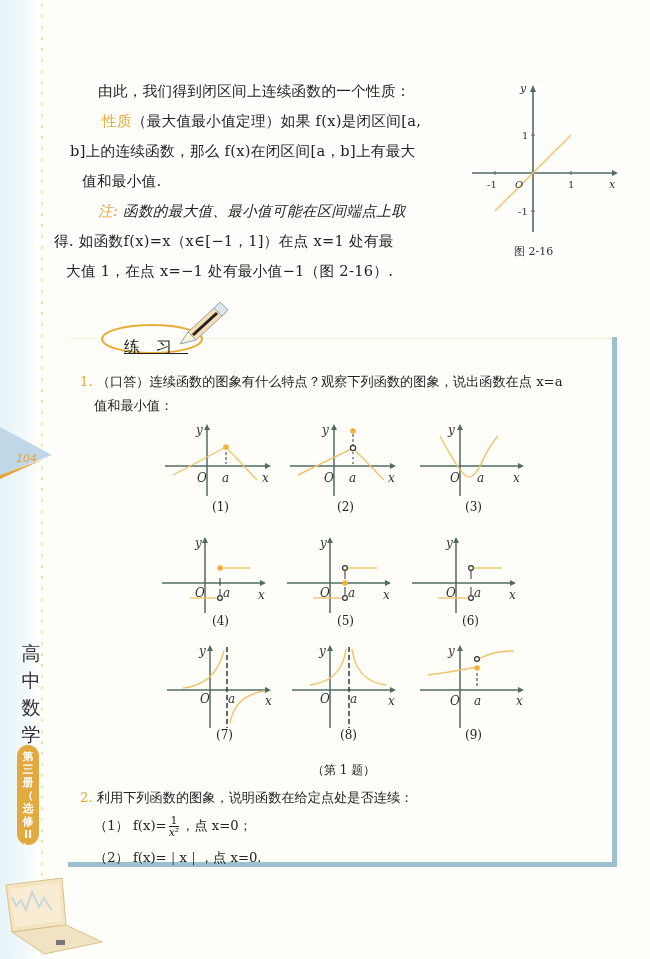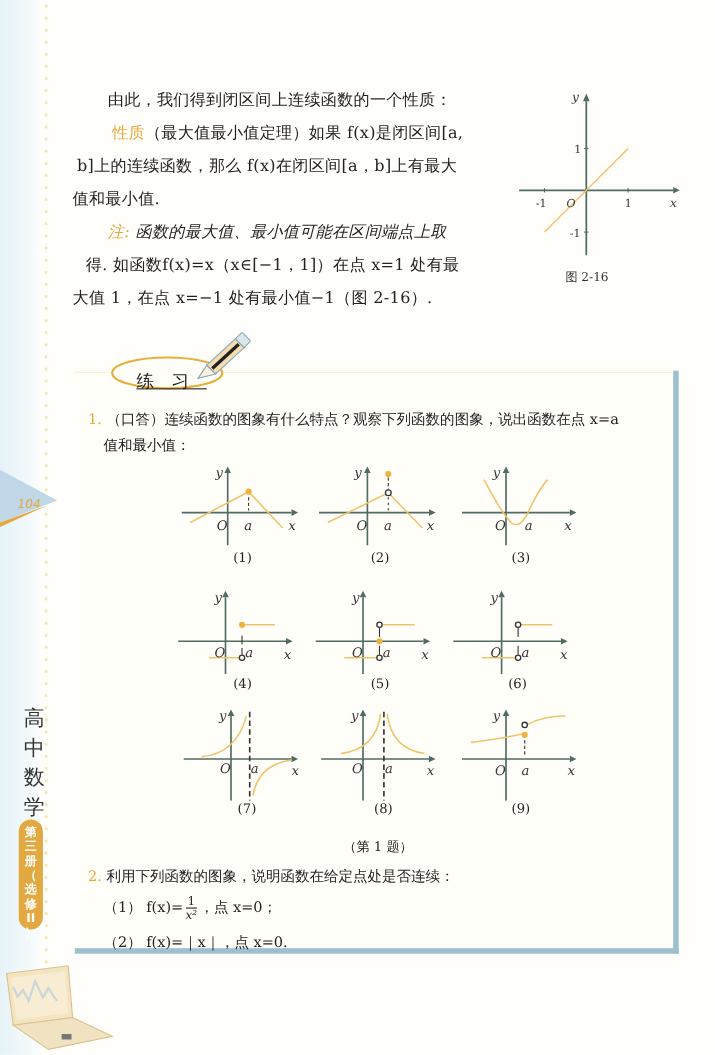--- a/index.html
+++ b/index.html
@@ -27,23 +27,23 @@
 </style>
 </head>
 <body>
 
 <div class="margin-strip"></div>
 <div class="dots"></div>
 
 <div class="txt" style="left:98px;top:76px;">由此，我们得到闭区间上连续函数的一个性质：</div>
 <div class="txt" style="left:102px;top:106px;"><span class="orange">性质</span><span>（最大值最小值定理）如果 f(x)是闭区间[a,</span></div>
 <div class="txt" style="left:54px;top:136px;margin-left:16px;">b]上的连续函数，那么 f(x)在闭区间[a，b]上有最大</div>
-<div class="txt" style="left:66px;top:166px;text-align:center;">值和最小值.</div>
+<div class="txt" style="left:82px;top:166px;text-align:center;">值和最小值.</div>
 <div class="txt" style="left:98px;top:196px;font-style:italic;"><span class="orange">注:</span> <span>函数的最大值、最小值可能在区间端点上取</span></div>
-<div class="txt" style="left:78px;top:226px;">得. 如函数f(x)=x（x∈[−1，1]）在点 x=1 处有最</div>
+<div class="txt" style="left:54px;top:226px;">得. 如函数f(x)=x（x∈[−1，1]）在点 x=1 处有最</div>
 <div class="txt" style="left:66px;top:256px;">大值 1，在点 x=−1 处有最小值−1（图 2-16）.</div>
 
 <svg class="fig" style="left:470px;top:80px;" width="160" height="160">
   <line x1="2" y1="93" x2="142" y2="93" stroke="#4f6b63" stroke-width="1.6"></line>
   <polygon points="142,90 148,93 142,96" fill="#4f6b63"></polygon>
   <line x1="63" y1="152" x2="63" y2="12" stroke="#4f6b63" stroke-width="1.6"></line>
   <polygon points="60,12 63,5 66,12" fill="#4f6b63"></polygon>
   <line x1="25" y1="131" x2="101" y2="55" stroke="#f0c36a" stroke-width="1.3"></line>
   <line x1="25" y1="91" x2="25" y2="95" stroke="#4f6b63"></line>
   <line x1="101" y1="91" x2="101" y2="95" stroke="#4f6b63"></line>

